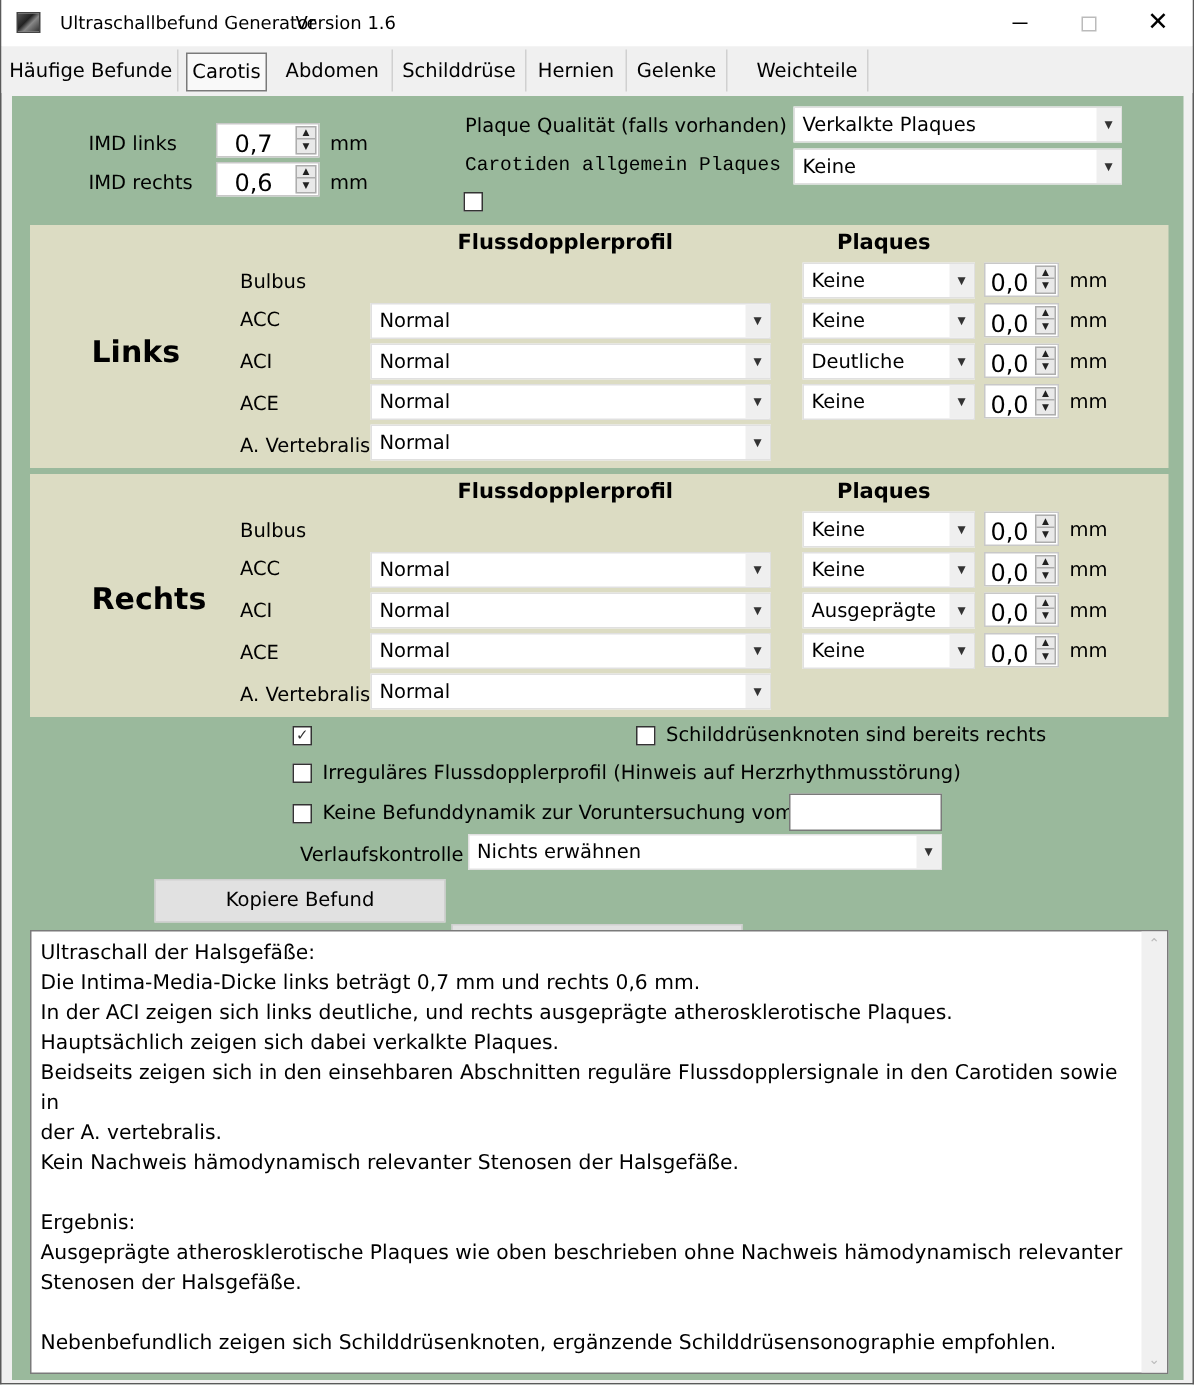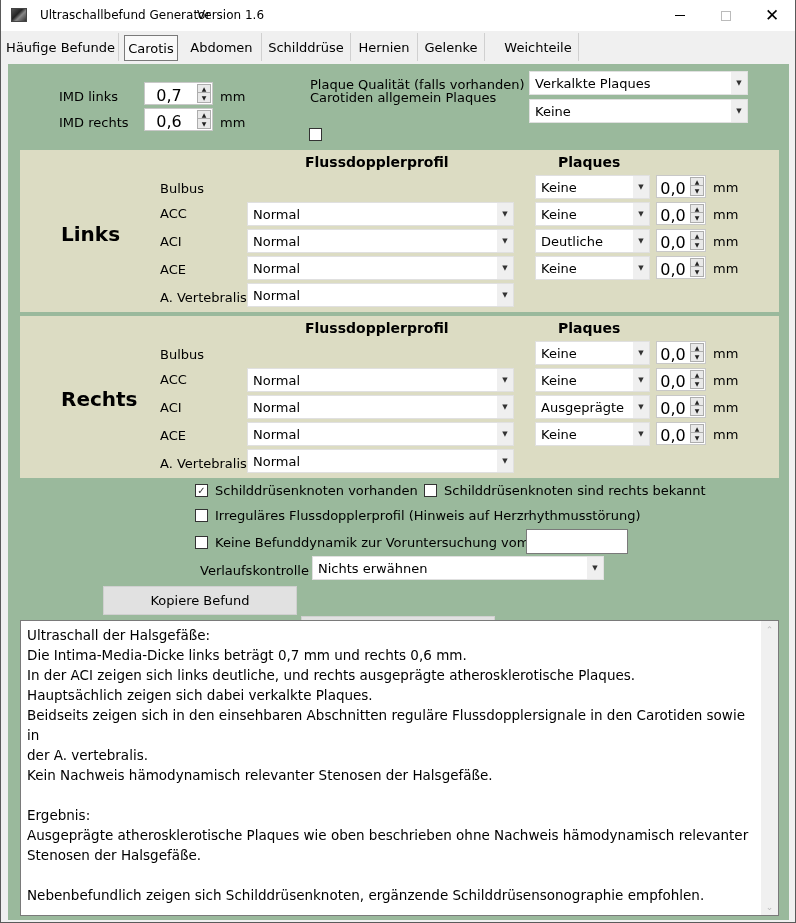--- a/index.html
+++ b/index.html
@@ -110,21 +110,21 @@
         </div>
     </div>
     <span class="lbl" style="left:212px;top:51px;">mm</span>
 
     <span class="lbl" style="left:302px;top:13px;">Plaque Qualität (falls vorhanden)</span>
     <div class="combo" style="left:521px;top:7px;width:219px;">
       <span class="val">Verkalkte Plaques</span>
       <span class="arrow">▼</span>
     </div>
 
-    <span class="lbl" style="left:302px;top:26px;">Carotiden allgemein Plaques</span>
+    <span class="lbl" style="left:302px;top:38px;font-family:Liberation Mono, monospace;">Carotiden allgemein Plaques</span>
     <div class="combo" style="left:521px;top:35px;width:219px;">
       <span class="val">Keine</span>
       <span class="arrow">▼</span>
     </div>
 
     <div class="chk" style="left:301px;top:64px;"></div>
 
     <div class="section" style="top:86px;">
       <span class="side">Links</span>
       <span class="hdr" style="left:285px;top:4px;">Flussdopplerprofil</span>
@@ -281,34 +281,33 @@
       <span class="lbl" style="left:140px;top:140px;">A. Vertebralis</span>
       <div class="combo" style="left:227px;top:133px;width:267px;">
         <span class="val">Normal</span>
         <span class="arrow">▼</span>
       </div>
     </div>
 
     <div class="chk" style="left:187px;top:420px;">
         <span>✓</span>
       </div>
-    <span class="lbl" style="left:207px;top:419px;">Schilddrüsenknoten vorhanden</span>
 
     <div class="chk" style="left:416px;top:420px;"></div>
-    <span class="lbl" style="left:436px;top:419px;">Schilddrüsenknoten sind rechts bekannt</span>
+    <span class="lbl" style="left:436px;top:419px;">Schilddrüsenknoten sind bereits rechts</span>
 
     <div class="chk" style="left:187px;top:445px;"></div>
     <span class="lbl" style="left:207px;top:444px;">Irreguläres Flussdopplerprofil (Hinweis auf Herzrhythmusstörung)</span>
 
     <div class="chk" style="left:187px;top:472px;"></div>
     <span class="lbl" style="left:207px;top:471px;">Keine Befunddynamik zur Voruntersuchung vom</span>
     <div class="textfield" style="left:518px;top:465px;width:102px;height:25px;"></div>
 
     <span class="lbl" style="left:192px;top:499px;">Verlaufskontrolle</span>
-    <div class="combo" style="left:304px;top:492px;width:292px;">
+    <div class="combo" style="left:304px;top:492px;width:316px;">
       <span class="val">Nichts erwähnen</span>
       <span class="arrow">▼</span>
     </div>
 
     <div class="btn" style="left:95px;top:522px;width:194px;">Kopiere Befund</div>
     <div class="btn" style="left:293px;top:552px;width:194px;">Kopiere formatierten Befund</div>
 
     <div class="report">
       <div class="report-text">Ultraschall der Halsgefäße:
 Die Intima-Media-Dicke links beträgt 0,7 mm und rechts 0,6 mm.

